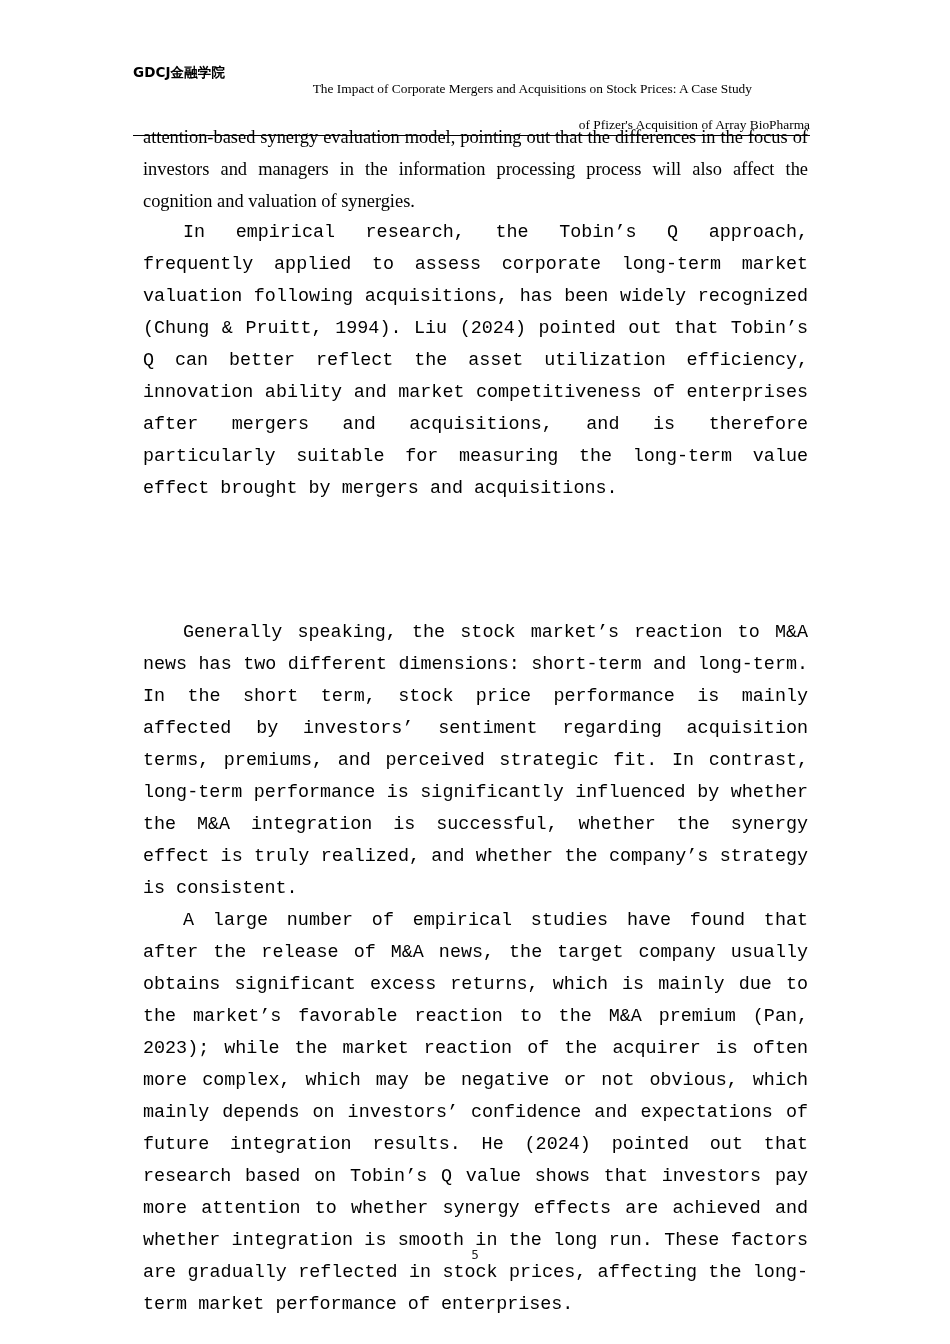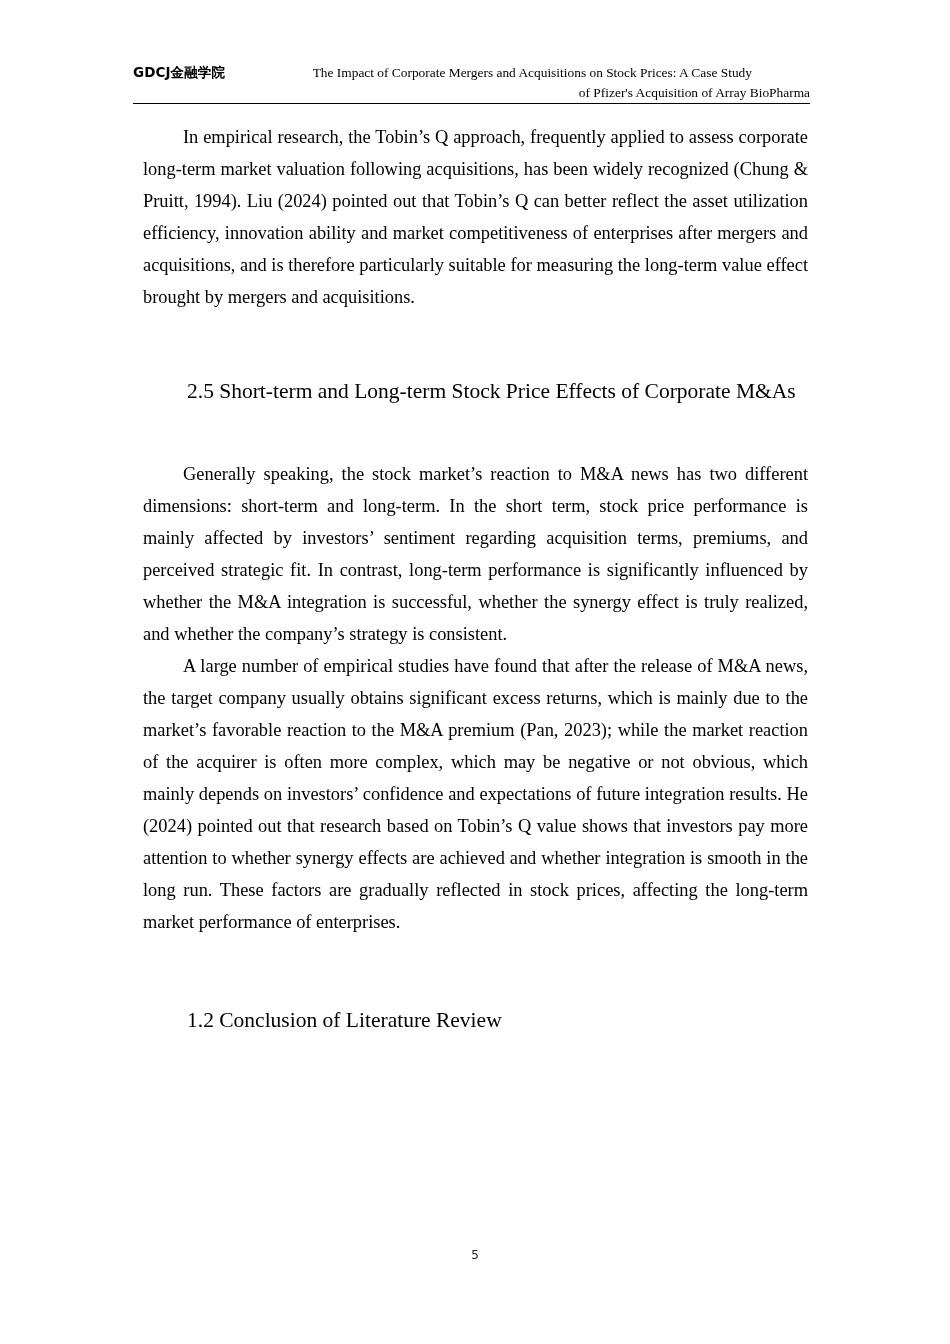--- a/index.html
+++ b/index.html
@@ -43,20 +43,21 @@
   .header-title {
     flex: 1 1 auto;
     text-align: right;
     font-size: 13.4px;
     line-height: 1.48;
     padding-left: 22px;
   }
   .header-title .t-line {
     display: block;
     white-space: nowrap;
+    margin-top: 16px;
   }
   .header-title .t-line-1 {
     
     padding-right: 58px;
   }
 
   
   .content {
     position: absolute;
     left: 143px;
@@ -67,20 +68,21 @@
     margin: 0;
     font-size: 18.4px;
     line-height: 32px;
     text-align: justify;
     text-justify: inter-word;
     hyphens: none;
     text-indent: 0;
   }
   p.body.indent {
     text-indent: 40px;
+    font-family: Liberation Mono, monospace;
   }
 
   h2.section {
     margin: 0;
     font-size: 21.5px;
     font-weight: normal;
     line-height: 33px;
     text-align: left;
     text-indent: 44px;
   }
@@ -113,26 +115,26 @@
       <div class="header-logo">GDCJ金融学院</div>
       <div class="header-title">
         <span class="t-line t-line-1">The Impact of Corporate Mergers and Acquisitions on Stock Prices: A Case Study</span>
         <span class="t-line t-line-2">of Pfizer's Acquisition of Array BioPharma</span>
       </div>
     </div>
   </div>
 
   <div class="content">
 
+    <p class="body">attention-based synergy evaluation model, pointing out that the differences in the focus of investors and managers in the information processing process will also affect the cognition and valuation of synergies.</p>
 
     <p class="body indent">In empirical research, the Tobin’s Q approach, frequently applied to assess corporate long-term market valuation following acquisitions, has been widely recognized (Chung &amp; Pruitt, 1994). Liu (2024) pointed out that Tobin’s Q can better reflect the asset utilization efficiency, innovation ability and market competitiveness of enterprises after mergers and acquisitions, and is therefore particularly suitable for measuring the long-term value effect brought by mergers and acquisitions.</p>
 
     <div class="gap-sec-top"></div>
 
-    <h2 class="section">2.5 Short-term and Long-term Stock Price Effects of Corporate M&amp;As</h2>
 
     <div class="gap-sec-bot"></div>
 
     <p class="body indent">Generally speaking, the stock market’s reaction to M&amp;A news has two different dimensions: short-term and long-term. In the short term, stock price performance is mainly affected by investors’ sentiment regarding acquisition terms, premiums, and perceived strategic fit. In contrast, long-term performance is significantly influenced by whether the M&amp;A integration is successful, whether the synergy effect is truly realized, and whether the company’s strategy is consistent.</p>
 
     <p class="body indent">A large number of empirical studies have found that after the release of M&amp;A news, the target company usually obtains significant excess returns, which is mainly due to the market’s favorable reaction to the M&amp;A premium (Pan, 2023); while the market reaction of the acquirer is often more complex, which may be negative or not obvious, which mainly depends on investors’ confidence and expectations of future integration results. He (2024) pointed out that research based on Tobin’s Q value shows that investors pay more attention to whether synergy effects are achieved and whether integration is smooth in the long run. These factors are gradually reflected in stock prices, affecting the long-term market performance of enterprises.</p>
 
     <div class="gap-sec2-top"></div>
 
     <h2 class="section">1.2 Conclusion of Literature Review</h2>

